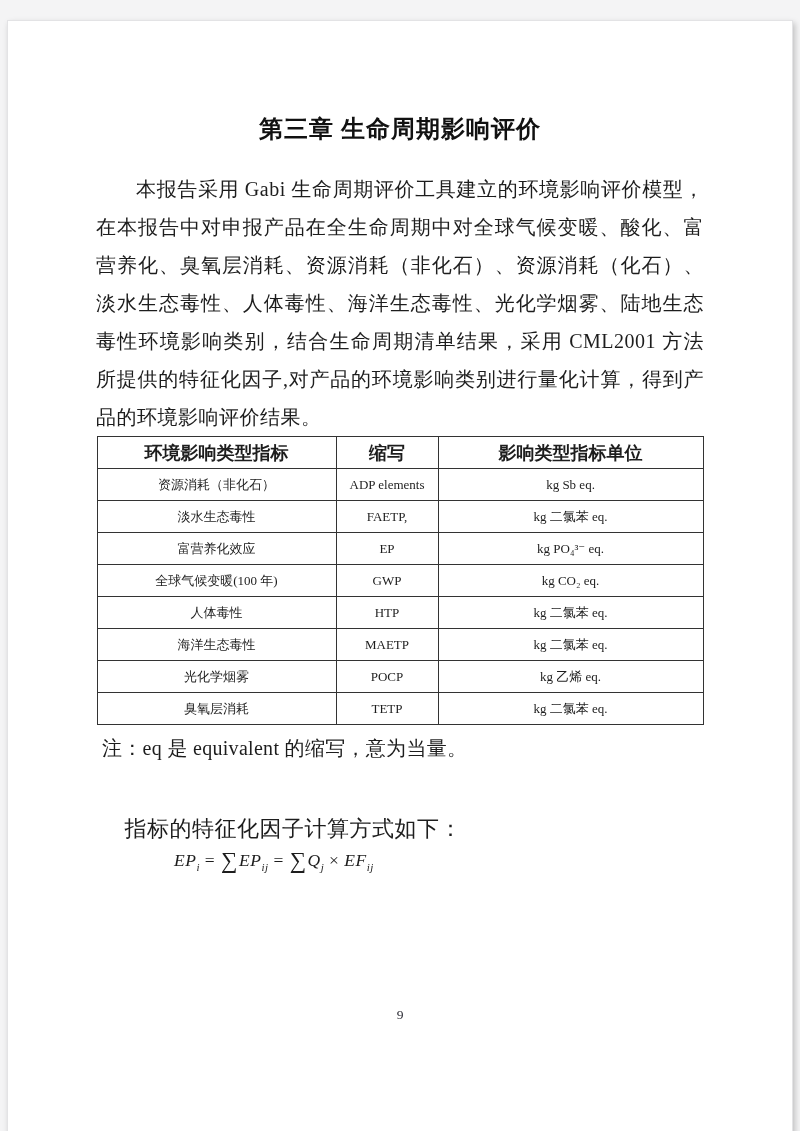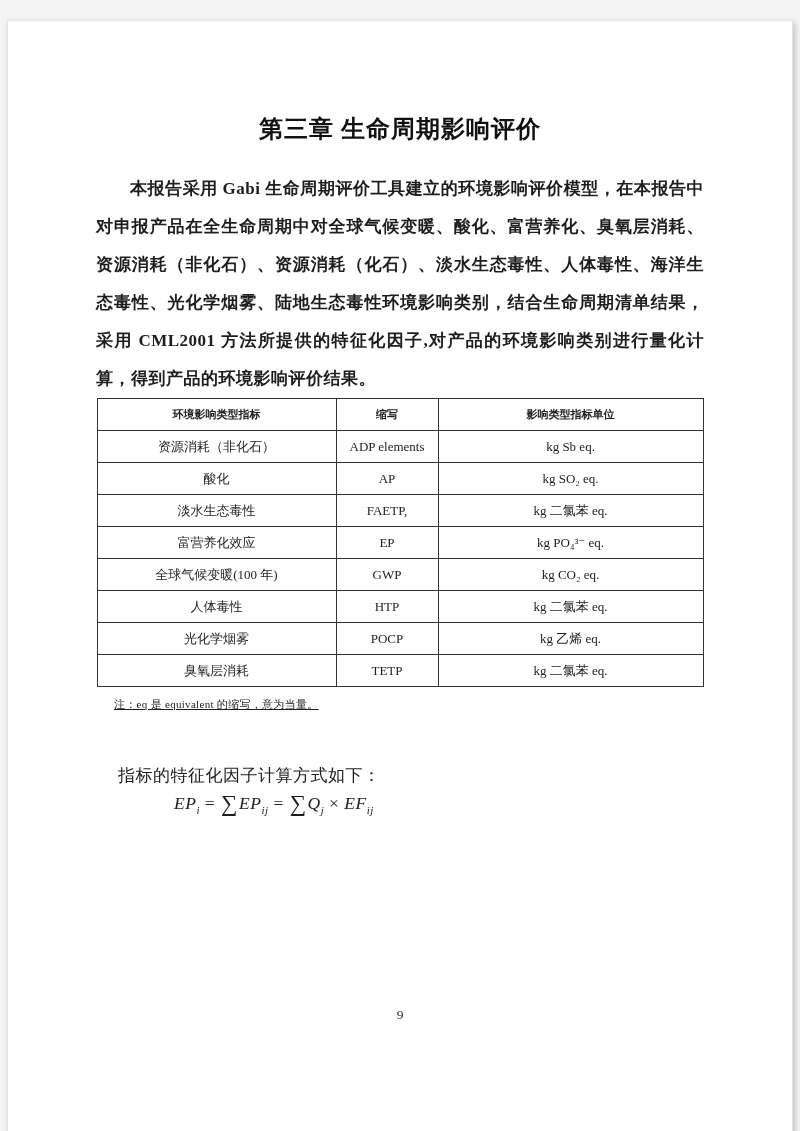--- a/index.html
+++ b/index.html
@@ -23,26 +23,25 @@
   .title {
     margin-top: 92px;
     text-align: center;
     font-size: 24px;
     font-weight: bold;
     letter-spacing: 1px;
     color: #111;
   }
   .body-para {
     margin-top: 25px;
-    font-size: 17px;
+    font-size: 20px;
     line-height: 38px;
     text-align: justify;
     text-indent: 2em;
     letter-spacing: 0.5px;
-    font-weight: bold;
   }
   .caption {
     margin: 12px 0 8px 0;
     text-align: center;
     font-size: 16px;
     font-weight: bold;
   }
   table.impact {
     width: 606px;
     margin: 0 auto;
@@ -52,33 +51,32 @@
   table.impact th, table.impact td {
     border: 1.5px solid #333333;
     text-align: center;
     vertical-align: middle;
     height: 32px;
     font-size: 13px;
     padding: 0 4px;
     overflow: hidden;
     white-space: nowrap;
   }
-  table.impact th { font-weight: bold; font-size: 11px; }
+  table.impact th { font-weight: bold; font-size: 18px; }
   col.c1 { width: 239px; }
   col.c2 { width: 102px; }
   col.c3 { width: 265px; }
   .note {
-    margin: 10px 0 0 18px;
-    font-size: 11px;
+    margin: 10px 0 0 6px;
+    font-size: 20px;
     letter-spacing: 0.3px;
-    text-decoration: underline;
   }
   .formula-intro {
     margin-top: 52px;
-    font-size: 17px;
+    font-size: 22px;
     text-indent: 1.3em;
     letter-spacing: 0.5px;
   }
   .formula {
     margin: 2px 0 0 78px;
     font-size: 17.5px;
     letter-spacing: 0.5px;
   }
   .formula .it { font-style: italic; }
   .formula .big { font-size: 23px; position: relative; top: 2px; padding: 0 1px; }
@@ -115,42 +113,42 @@
         <th>影响类型指标单位</th>
       </tr>
     </thead>
     <tbody>
       <tr>
         <td>资源消耗（非化石）</td>
         <td>ADP elements</td>
         <td>kg Sb eq.</td>
       </tr>
       <tr>
-        <td>酸化</td>
-        <td>AP</td>
-        <td>kg SO₂ eq.</td>
-      </tr>
-      <tr>
         <td>淡水生态毒性</td>
         <td>FAETP,</td>
         <td>kg 二氯苯 eq.</td>
       </tr>
       <tr>
         <td>富营养化效应</td>
         <td>EP</td>
         <td>kg PO₄³⁻ eq.</td>
       </tr>
       <tr>
         <td>全球气候变暖(100 年)</td>
         <td>GWP</td>
         <td>kg CO₂ eq.</td>
       </tr>
       <tr>
         <td>人体毒性</td>
         <td>HTP</td>
+        <td>kg 二氯苯 eq.</td>
+      </tr>
+      <tr>
+        <td>海洋生态毒性</td>
+        <td>MAETP</td>
         <td>kg 二氯苯 eq.</td>
       </tr>
       <tr>
         <td>光化学烟雾</td>
         <td>POCP</td>
         <td>kg 乙烯 eq.</td>
       </tr>
       <tr>
         <td>臭氧层消耗</td>
         <td>TETP</td>

